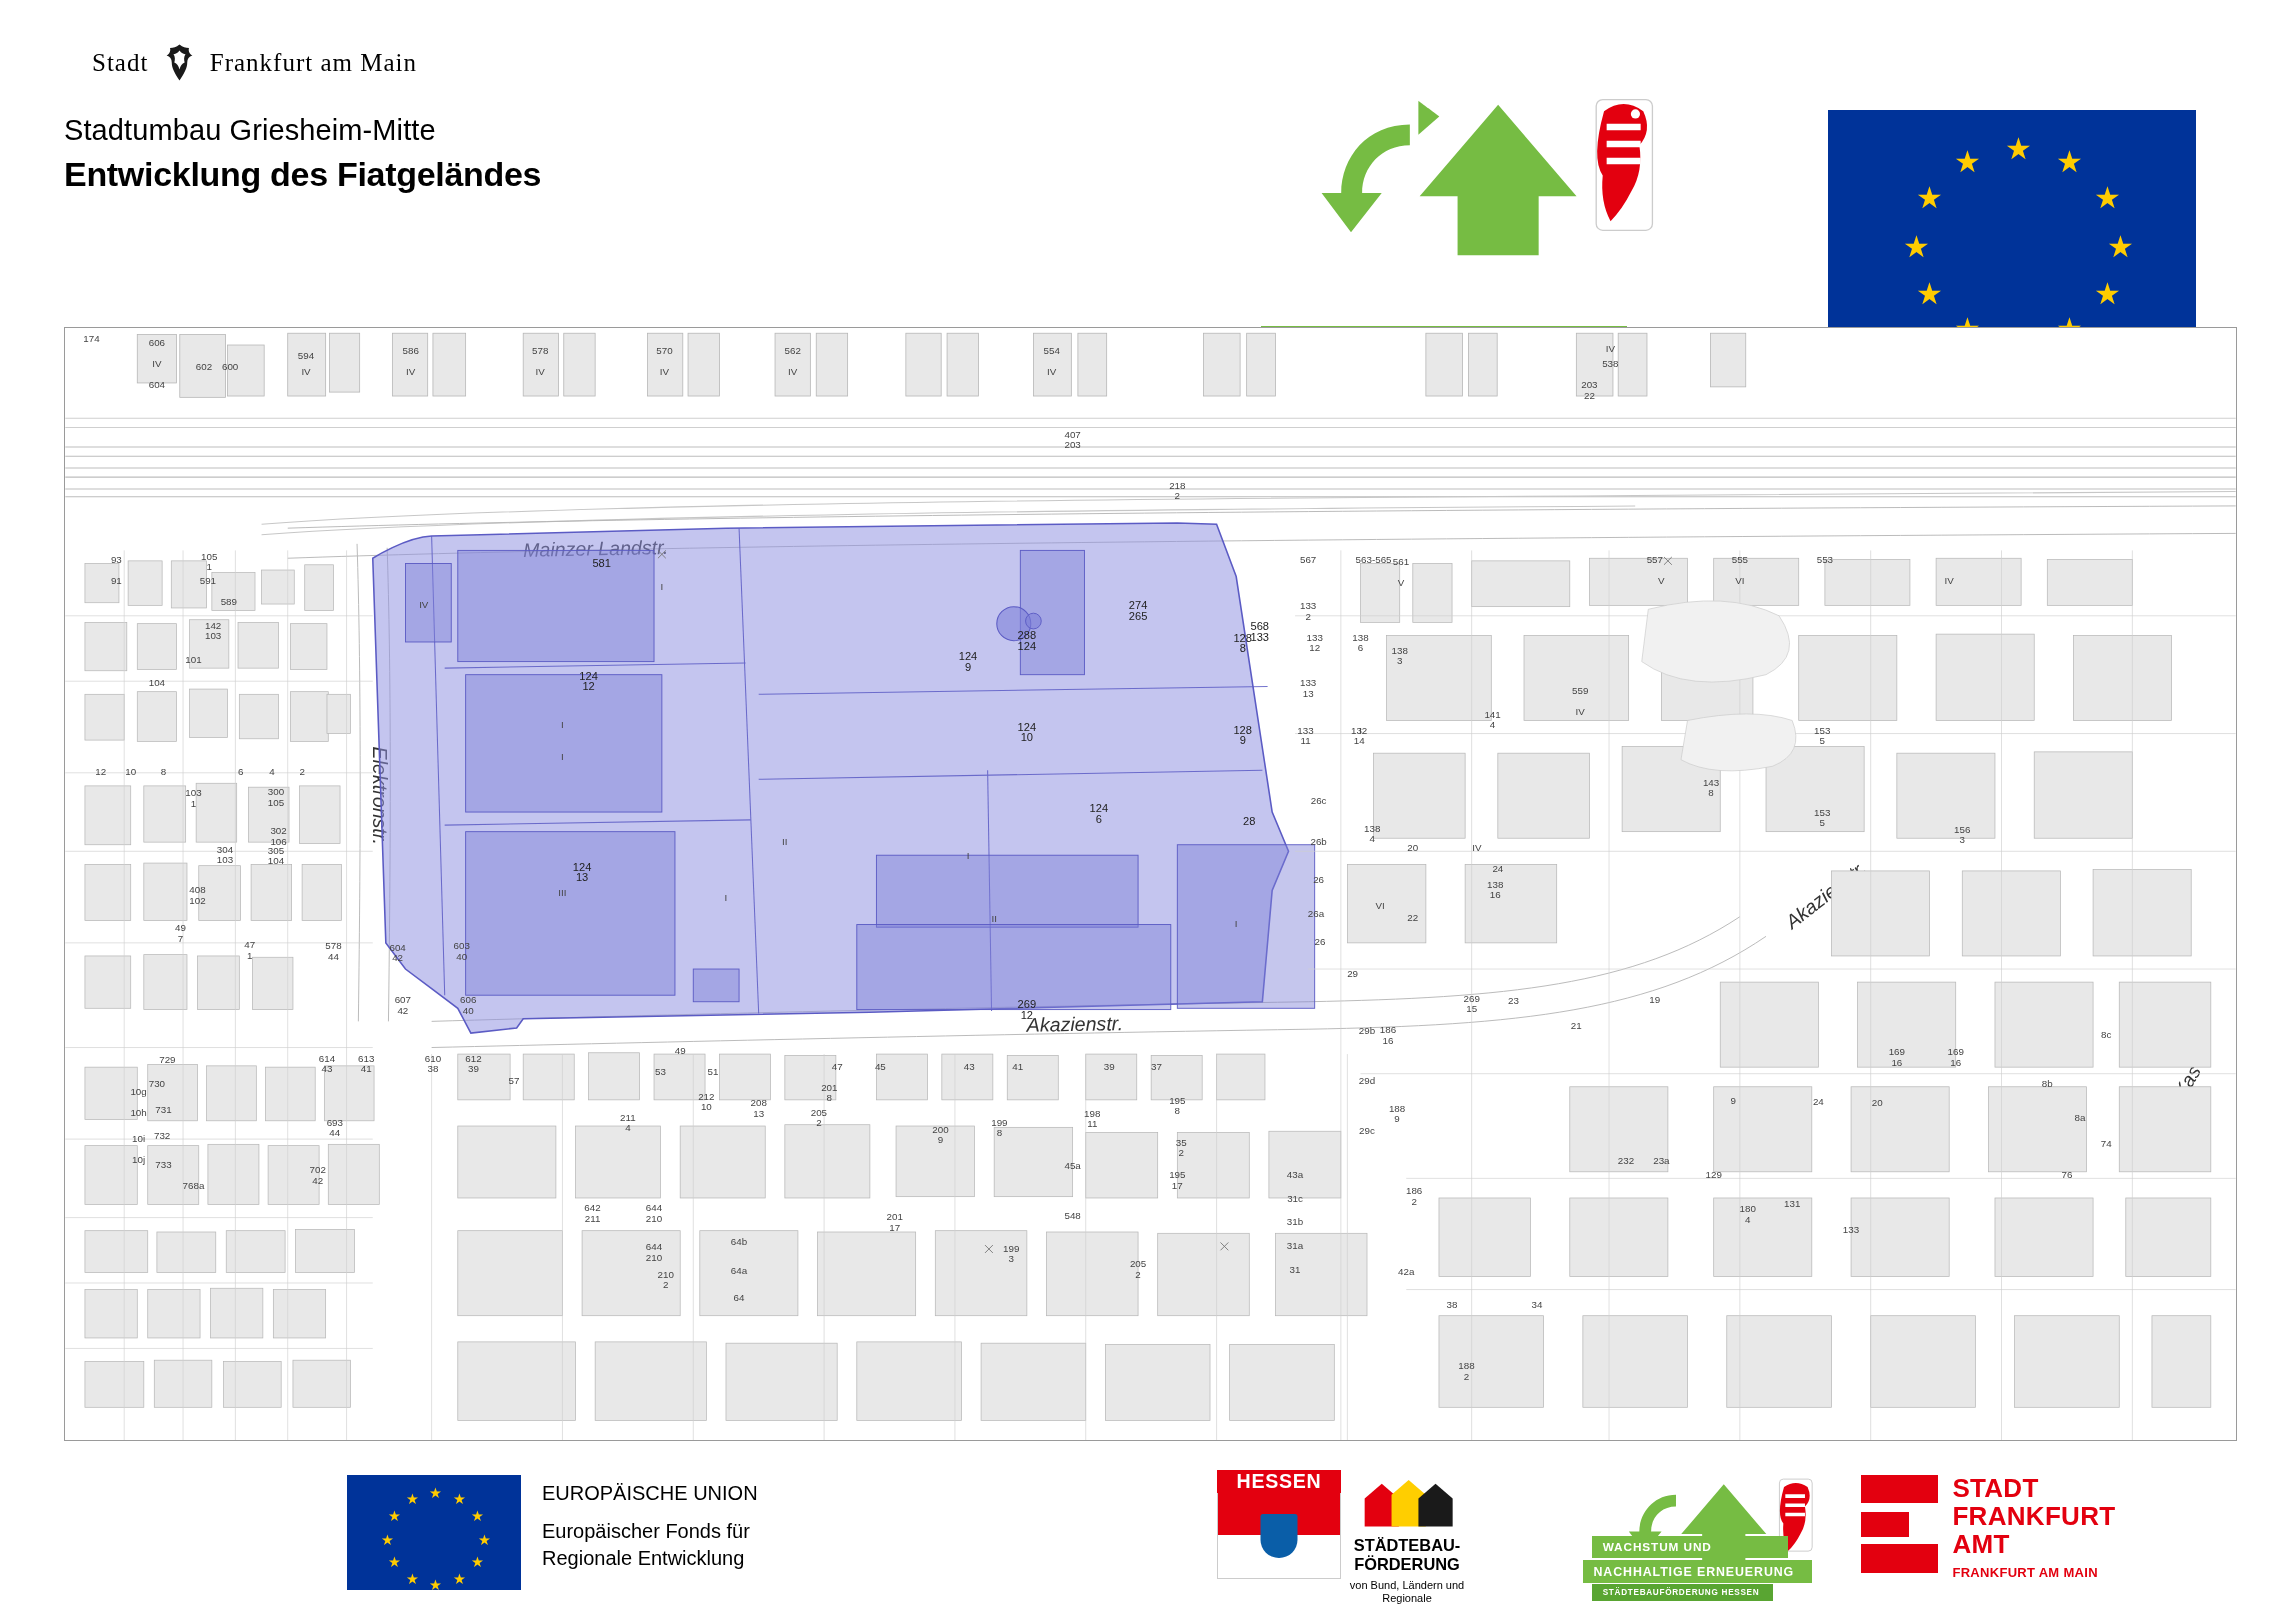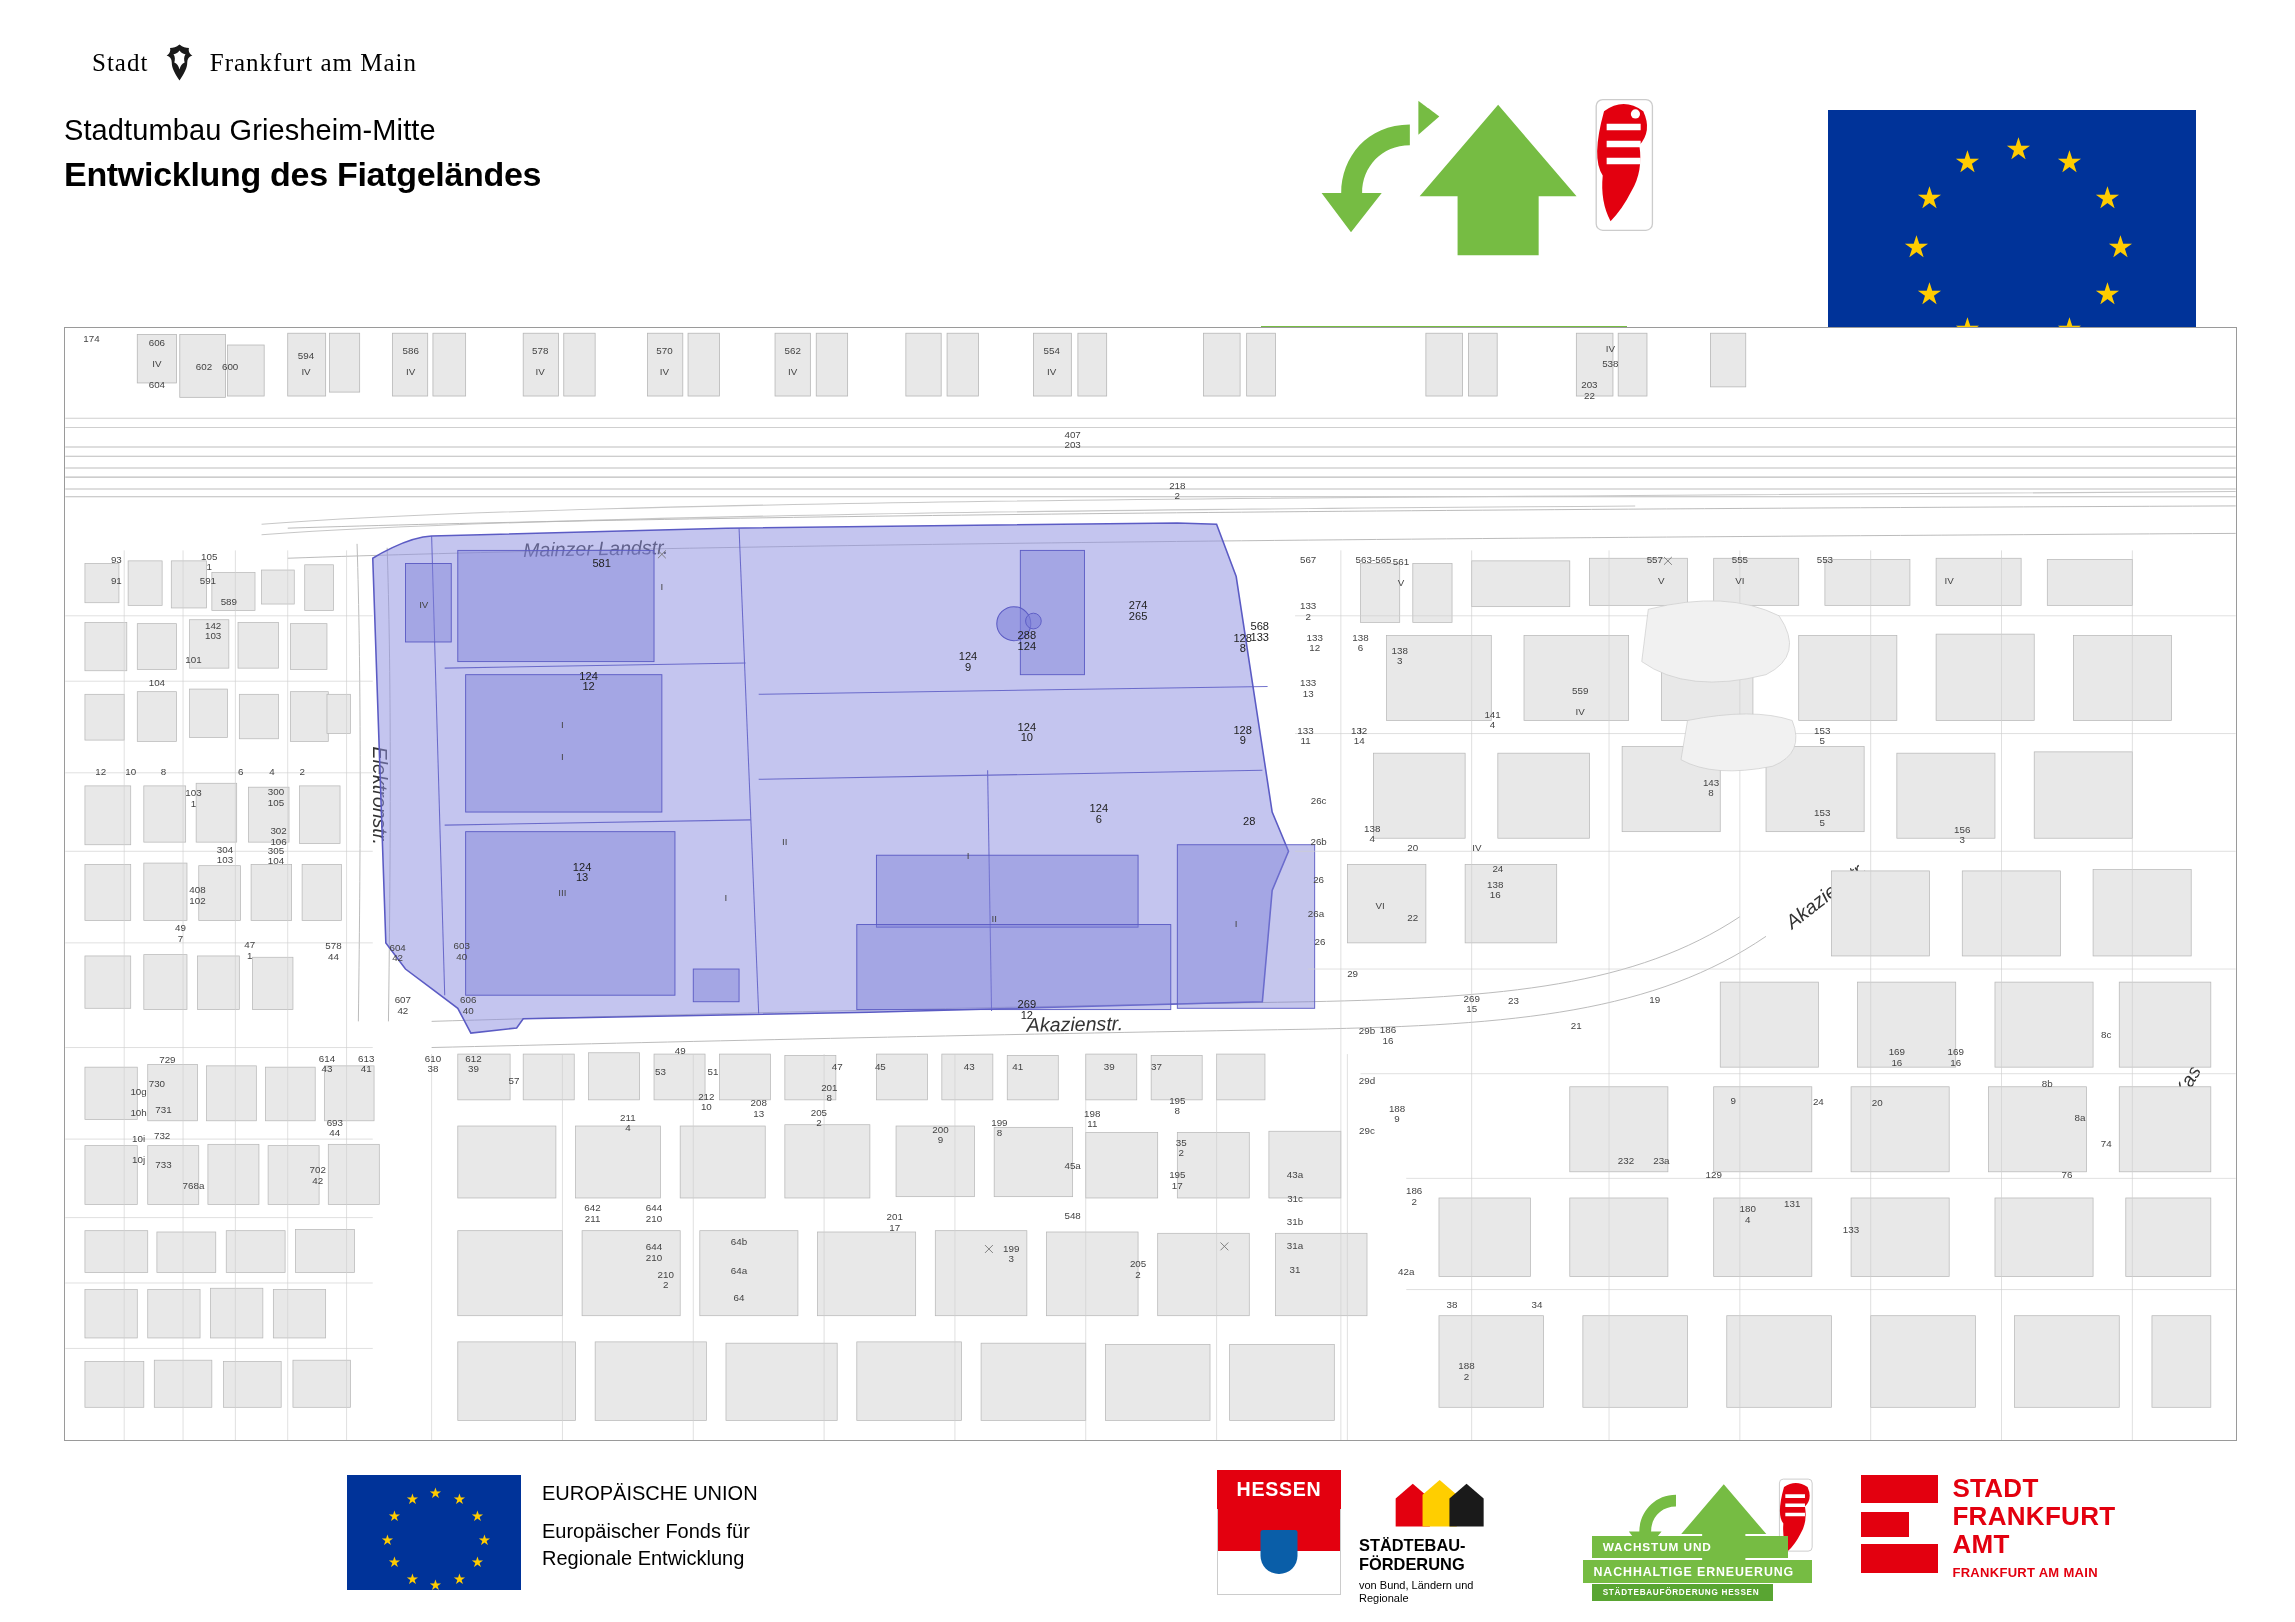--- a/index.html
+++ b/index.html
@@ -195,44 +195,45 @@
     top: 21px;
     width: 124px;
   }
   #hessen-logo .h-top {
     background: #e3000f;
     color: #fff;
     font-weight: bold;
     font-size: 19.6px;
     letter-spacing: 0.7px;
     text-align: center;
-    padding: 8px 0;
+    padding: 0 0;
   }
   #hessen-logo .h-flag {
     height: 85px;
     background: linear-gradient(#e3000f 0 50%, #ffffff 50% 100%);
     border: 0.7px solid #ccc;
     border-top: none;
     position: relative;
   }
   #hessen-logo .h-shield {
     position: absolute;
     left: 50%;
     top: 50%;
     transform: translate(-50%,-50%);
     width: 37px; height: 44px;
     background: #0a5ea8;
     border-radius: 2.6px 2.6px 18.3px 18.3px;
   }
 
   #staedtebau-logo {
     position: absolute;
-    left: 1359px;
+    left: 1322px;
     top: 25px;
     width: 170px;
+    text-align: center;
   }
   #staedtebau-logo .houses { height: 55px; position: relative; }
   #staedtebau-logo .s-text1 { font-size: 16.4px; font-weight: bold; line-height: 1.15; margin-top: 5.2px;}
   #staedtebau-logo .s-text2 { font-size: 11px; margin-top: 5.2px; line-height: 1.2;}
 
   #hessen-programme-footer {
     position: absolute;
     left: 1583px;
     top: 31px;
     width: 275px;

